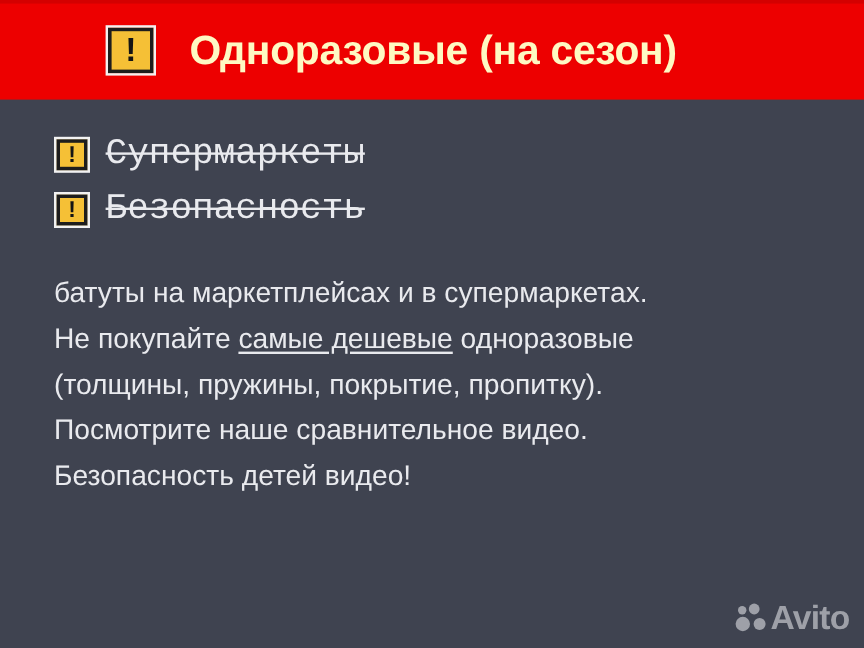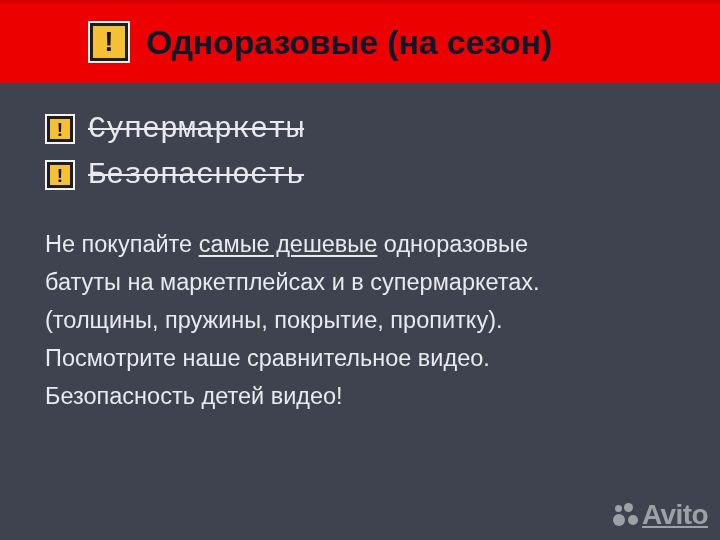--- a/index.html
+++ b/index.html
@@ -61,25 +61,25 @@
     font-weight: bold;
     line-height: 1;
   }
   #header-icon {
     width: 38px;
     height: 38px;
   }
   #header-icon .bang { font-size: 28px; }
 
   #header-title {
-    color: #0f172a;
+    color: #fef9c3;
     font-size: 34px;
     font-weight: bold;
     letter-spacing: -0.2px;
-    margin-left: 18px;
+    margin-left: 30px;
     white-space: nowrap;
     line-height: 1;
   }
 
   
   #bullet-list {
     position: absolute;
     left: 47px;
     top: 106px;
     width: 620px;
@@ -147,21 +147,20 @@
   #avito-mark .d1 { width: 12px; height: 12px; left: 0;    top: 11px; }
   #avito-mark .d2 { width: 9px;  height: 9px;  left: 11px; top: 0px;  }
   #avito-mark .d3 { width: 7px;  height: 7px;  left: 2px;  top: 2px;  }
   #avito-mark .d4 { width: 10px; height: 10px; left: 15px; top: 12px; }
   #avito-wordmark {
     color: #d8dade;
     font-size: 28px;
     font-weight: bold;
     line-height: 1;
     letter-spacing: -0.6px;
-    text-decoration: underline;
   }
 </style>
 </head>
 <body>
 
 <div id="slide">
 
   <div id="header-banner">
     <span class="warn-icon" id="header-icon">
       <span class="bang">!</span>
@@ -181,22 +180,22 @@
     <div class="bullet-row">
       <span class="warn-icon">
         <span class="bang">!</span>
       </span>
       <span class="bullet-label">Безопасность</span>
     </div>
 
   </div>
 
   <div id="body-paragraph">
+    <span class="ln"><span>батуты на маркетплейсах и в супермаркетах.</span></span>
     <span class="ln"><span>Не покупайте </span><u>самые дешевые</u><span> одноразовые</span></span>
-    <span class="ln"><span>батуты на маркетплейсах и в супермаркетах.</span></span>
     <span class="ln"><span>(толщины, пружины, покрытие, пропитку).</span></span>
     <span class="ln"><span>Посмотрите наше сравнительное видео.</span></span>
     <span class="ln"><span>Безопасность детей видео!</span></span>
   </div>
 
   <div id="avito-watermark">
     <span id="avito-mark">
       <i class="d1"></i>
         <i class="d2"></i>
         <i class="d3"></i>

